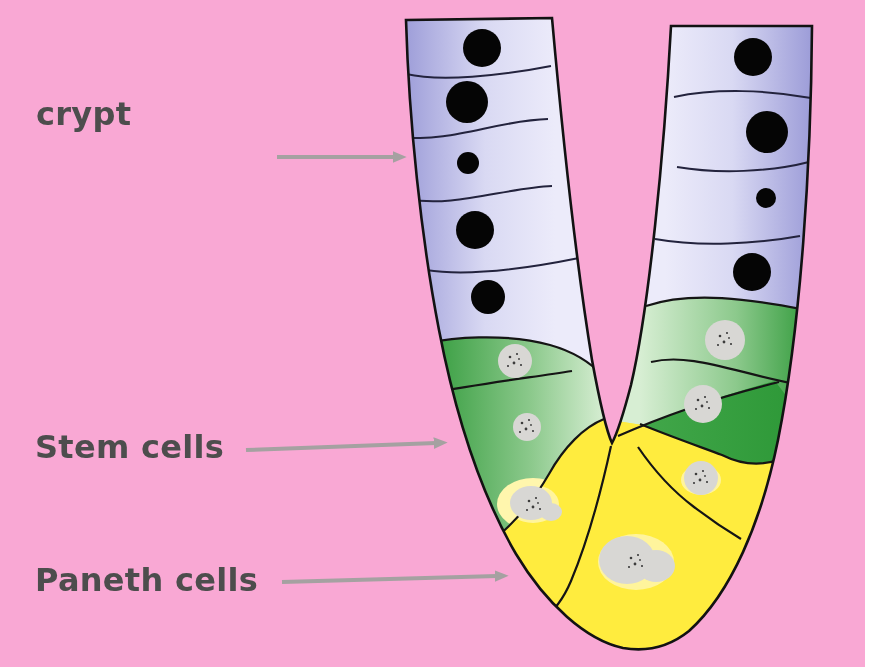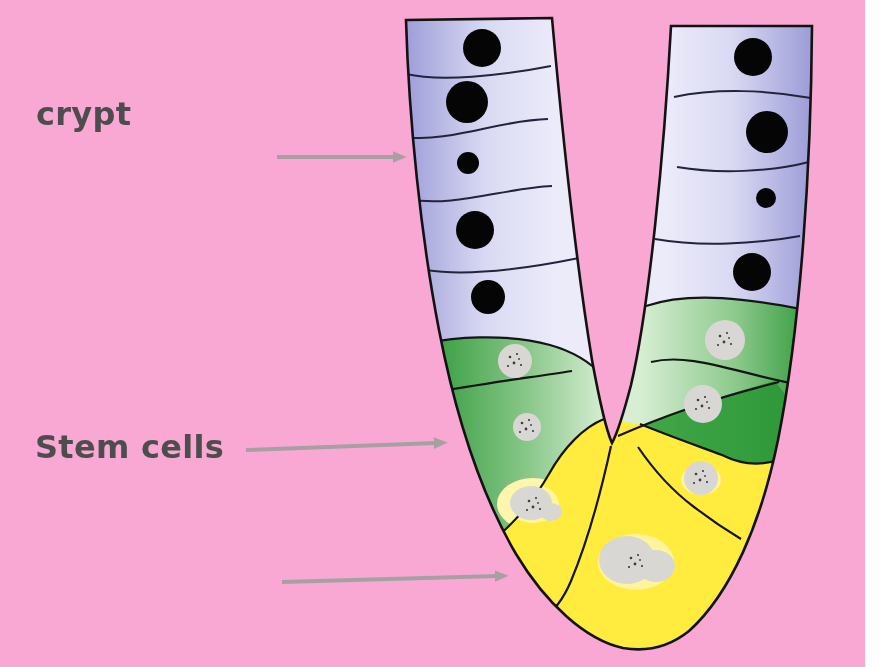--- a/index.html
+++ b/index.html
@@ -204,14 +204,15 @@
       <line x1="277" y1="157" x2="395" y2="157" marker-end="url(#arrowHead)"></line>
       <line x1="246" y1="450" x2="436" y2="443" marker-end="url(#arrowHead)"></line>
       <line x1="282" y1="582" x2="497" y2="576" marker-end="url(#arrowHead)"></line>
     </g>
   </svg>
 
   <div class="label" id="label-enterocytes">
     <span>crypt</span>
   </div>
   <div class="label" id="label-stem">Stem cells</div>
+  <div class="label" id="label-paneth">Paneth cells</div>
 
 </div>
 
 </body></html>

